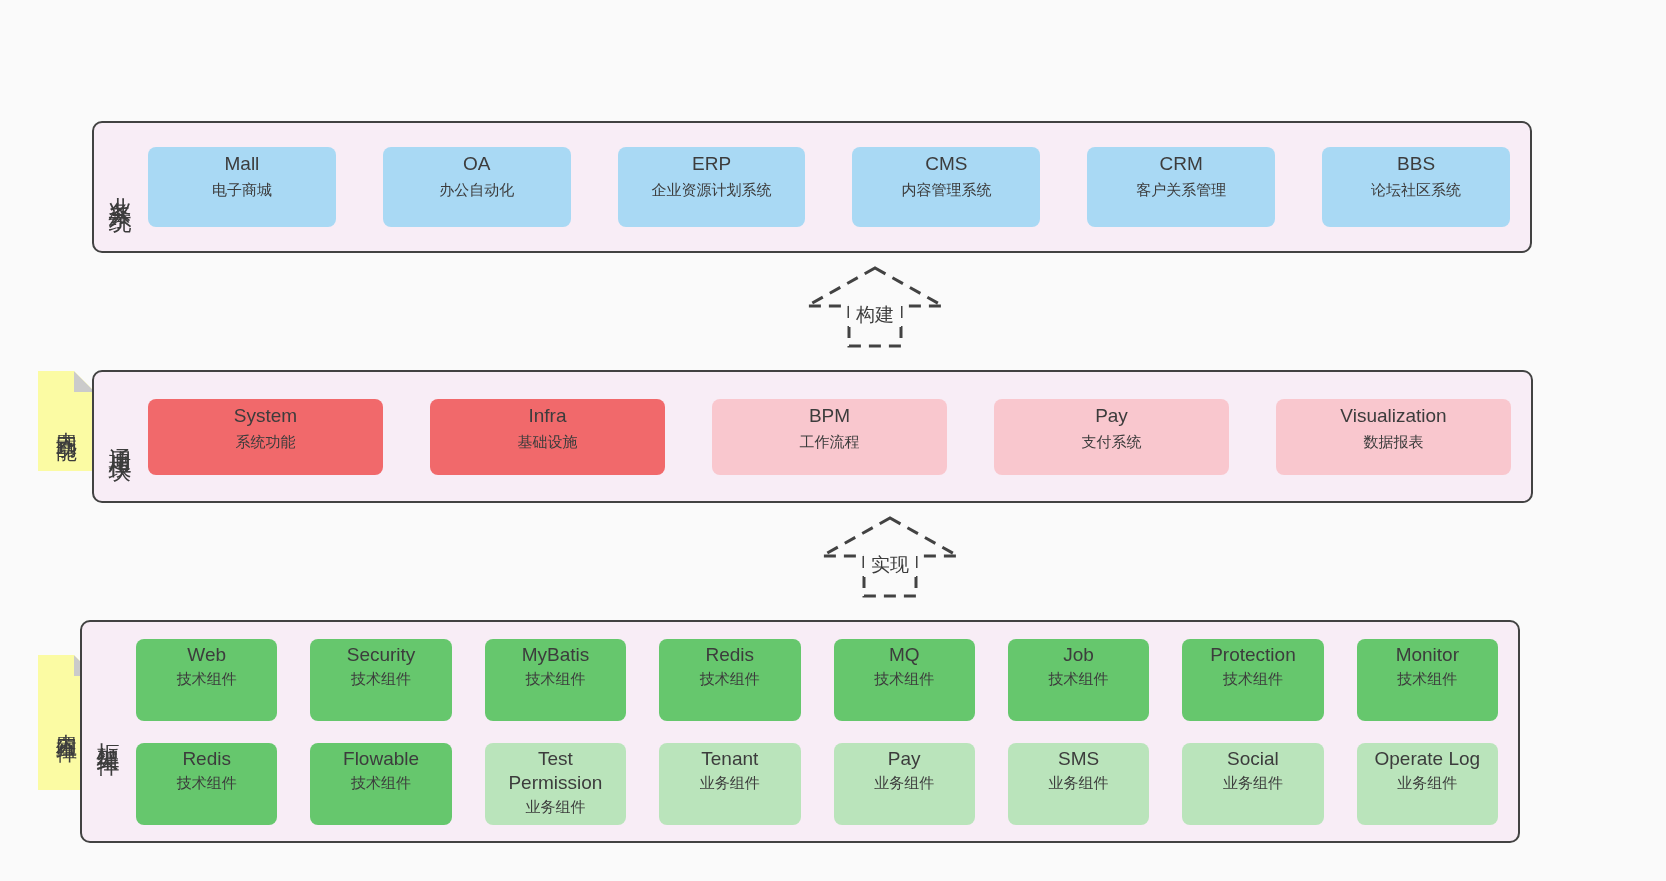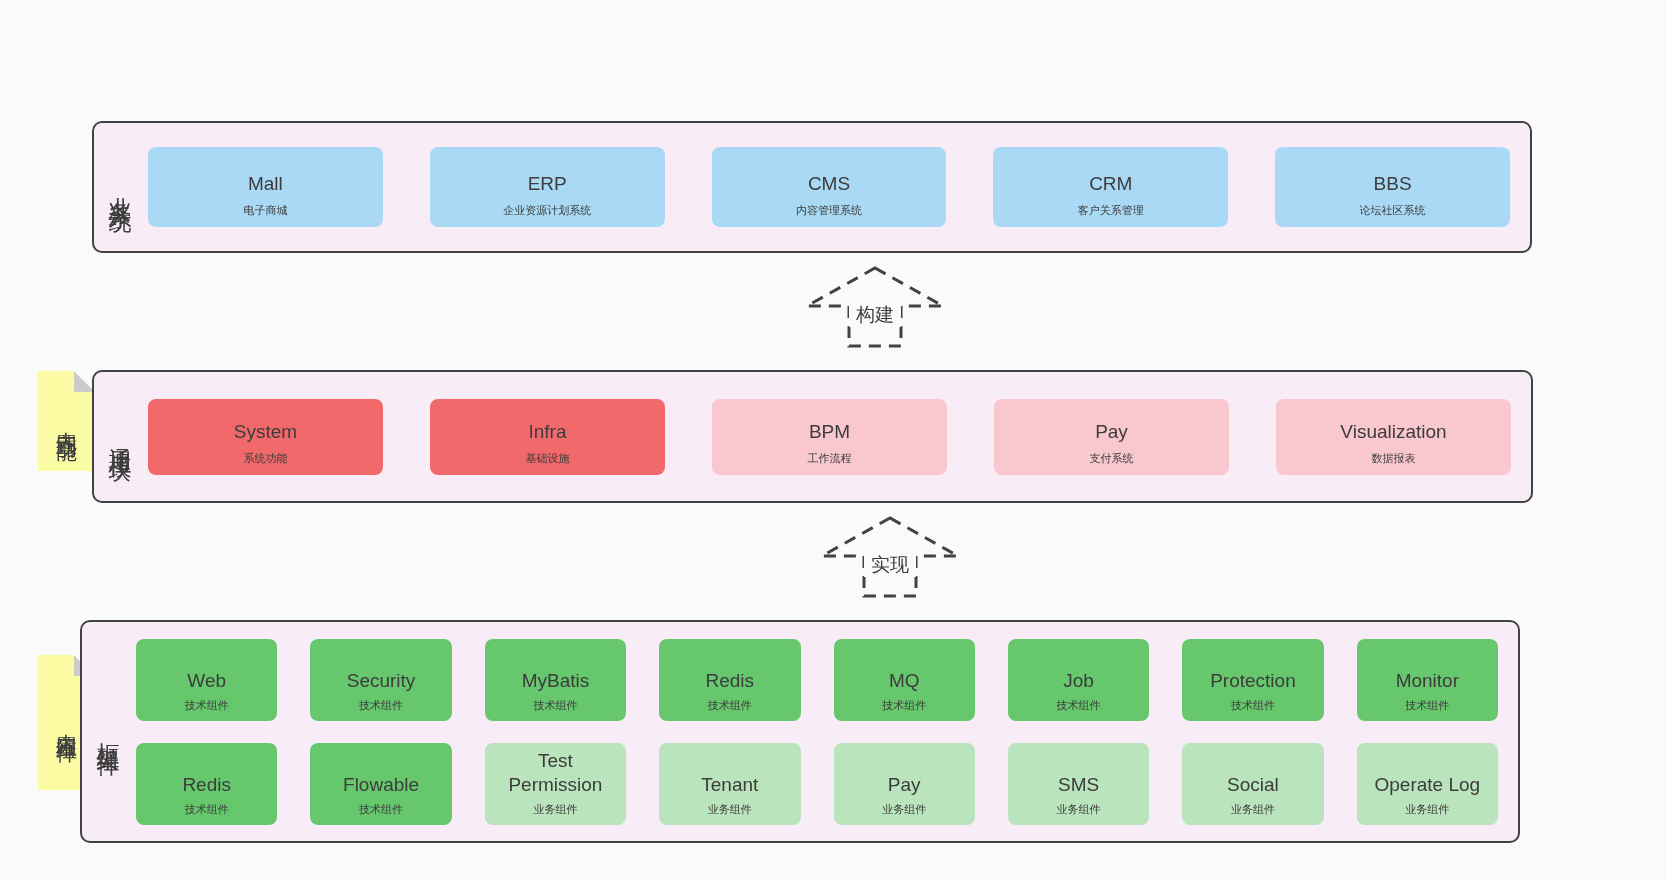--- a/index.html
+++ b/index.html
@@ -46,28 +46,28 @@
   .boxes .box{flex:1;}
   .rows{
     flex:1;display:flex;flex-direction:column;justify-content:center;gap:22px;
     padding:0 20px 0 0;
   }
   .row8{display:flex;gap:33px;}
   .row8 .box{flex:1;height:82px;line-height:24px;}
 
   .box{
     border-radius:8px;
-    display:flex;flex-direction:column;align-items:center;justify-content:flex-end;
+    display:flex;flex-direction:column;align-items:center;justify-content:flex-start;
     text-align:center;line-height:26px;
     padding:4px 6px;
   }
   .sec-business .box{height:80px;}
   .sec-modules .box{height:76px;}
   .box-name{font-size:19px;}
-  .box-desc{font-size:11px;}
+  .box-desc{font-size:15px;}
   .blue{background:var(--blue);}
   .red{background:var(--red);}
   .pink{background:var(--pink);}
   .green{background:var(--green);}
   .lgreen{background:var(--light-green);}
 
   .sticky{
     position:absolute;width:57px;z-index:1;
     background:var(--sticky-yellow);
     clip-path:polygon(0 0, calc(100% - 21px) 0, 100% 21px, 100% 100%, 0 100%);
@@ -104,20 +104,24 @@
 <div class="canvas">
 
   <div class="section sec-business">
     <div class="v-label">业务系统</div>
     <div class="boxes">
       <div class="box blue">
         <div class="box-name">Mall</div>
         <div class="box-desc">电子商城</div>
       </div>
       <div class="box blue">
+        <div class="box-name">OA</div>
+        <div class="box-desc">办公自动化</div>
+      </div>
+      <div class="box blue">
         <div class="box-name">ERP</div>
         <div class="box-desc">企业资源计划系统</div>
       </div>
       <div class="box blue">
         <div class="box-name">CMS</div>
         <div class="box-desc">内容管理系统</div>
       </div>
       <div class="box blue">
         <div class="box-name">CRM</div>
         <div class="box-desc">客户关系管理</div>

